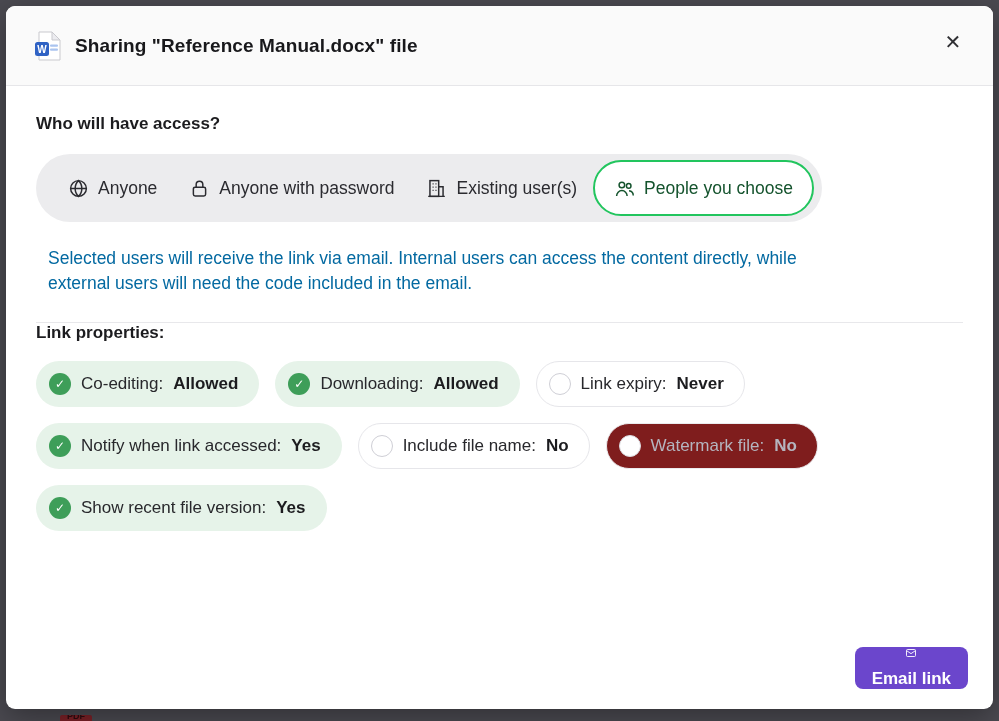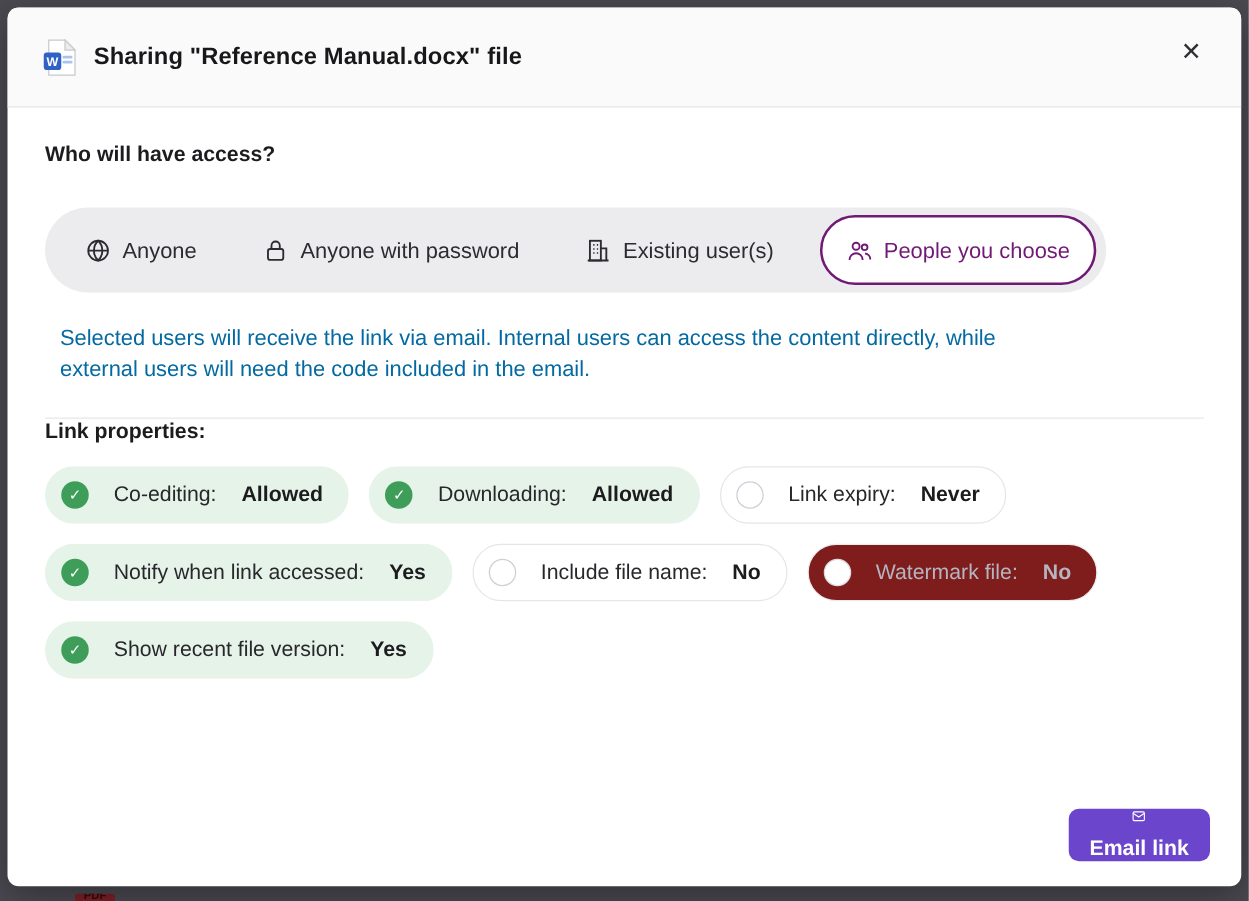--- a/index.html
+++ b/index.html
@@ -31,42 +31,42 @@
   .modal-title { font-size:19px; font-weight:700; color:#18181b; letter-spacing:.1px; }
   .close-btn {
     position:absolute; right:24px; top:20px; width:32px; height:32px;
     background:none; border:none; font-size:20px; color:#2f2f33; cursor:pointer;
     line-height:32px; text-align:center;
   }
   .modal-body { flex:1 1 auto; padding:28px 30px 0 30px; }
   .section-heading { font-size:17px; font-weight:700; color:#1c1c1f; }
   
   .segmented {
-    margin-top:32px; display:inline-flex; align-items:center;
-    background:#ececee; border-radius:34px; height:68px; padding:6px 8px 6px 16px;gap:21px;
+    margin-top:20px; display:inline-flex; align-items:center;
+    background:#ececee; border-radius:34px; height:68px; padding:6px 8px 6px 16px;
   }
   .seg-option {
     display:inline-flex; align-items:center; gap:9px; border:none; background:transparent;
     font-family:inherit; font-size:17.5px; color:#2b2b30; padding:0 16px; height:56px;
     cursor:pointer; border-radius:28px; white-space:nowrap;
   }
   .seg-option .opt-icon { width:21px; height:21px; display:inline-flex; }
   .seg-option .opt-icon svg { width:100%; height:100%; }
   .seg-option.state-selected {
-    background:#ffffff; border:2px solid #701a75; color:#701a75; padding:0 19px;
+    background:#ffffff; border:2px solid #22c55e; color:#14532d; padding:0 19px;
   }
   .access-desc {
     margin:24px 0 0 12px; font-size:17.5px; color:#0369a1; line-height:1.42;
     max-width:815px;
   }
   .divider { border:none; border-top:1px solid #e8e8eb; margin:26px 0 0 0; }
   .props-heading { }
   .pills { margin-top:18px; display:flex; flex-wrap:wrap; gap:16px; max-width:940px; }
   .pill {
-    display:inline-flex; align-items:center; gap:20px; height:46px; border-radius:23px;
+    display:inline-flex; align-items:center; gap:10px; height:46px; border-radius:23px;
     padding:0 20px 0 12px; font-size:17px; border:1px solid transparent; cursor:pointer;
     background:transparent; font-family:inherit; white-space:nowrap;
   }
   .pill .dot {
     width:22px; height:22px; border-radius:50%; flex:0 0 auto;
     display:inline-flex; align-items:center; justify-content:center;
   }
   .pill-label { color:#28282c; }
   .pill-value { color:#1c1c1f; font-weight:700; }
   .pill.state-on { background:#e6f3e9; }

